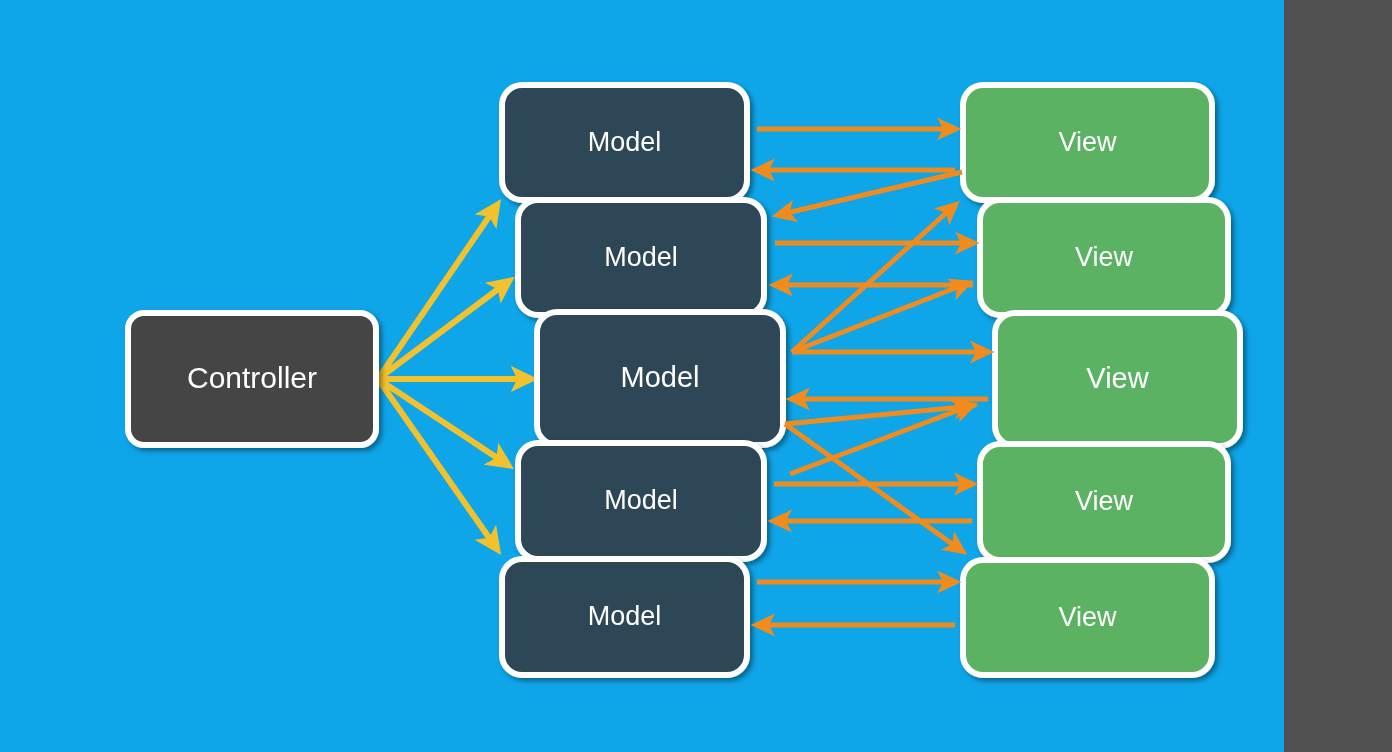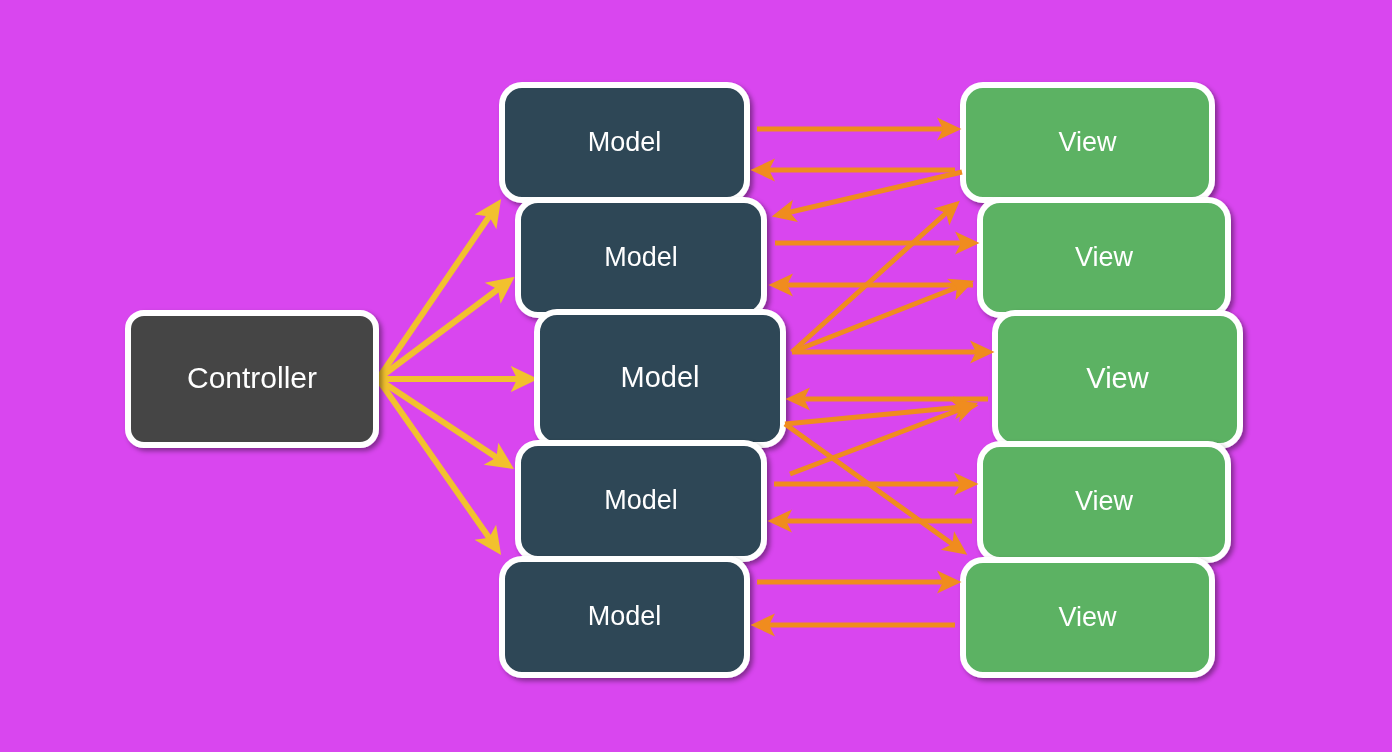--- a/index.html
+++ b/index.html
@@ -2,23 +2,23 @@
 <html><head>
 <meta charset="utf-8">
 <style>
   html, body {
     margin: 0;
     padding: 0;
     background: #505050;
   }
   #stage {
     position: relative;
-    width: 1392px;
+    width: 1284px;
     height: 752px;
-    background: #d946ef;
+    background: #0ea5e9;
     overflow: hidden;
     font-family: "Liberation Sans", sans-serif;
   }
   #diagram-svg {
     position: absolute;
     left: 0;
     top: 0;
     width: 1392px;
     height: 752px;
   }

